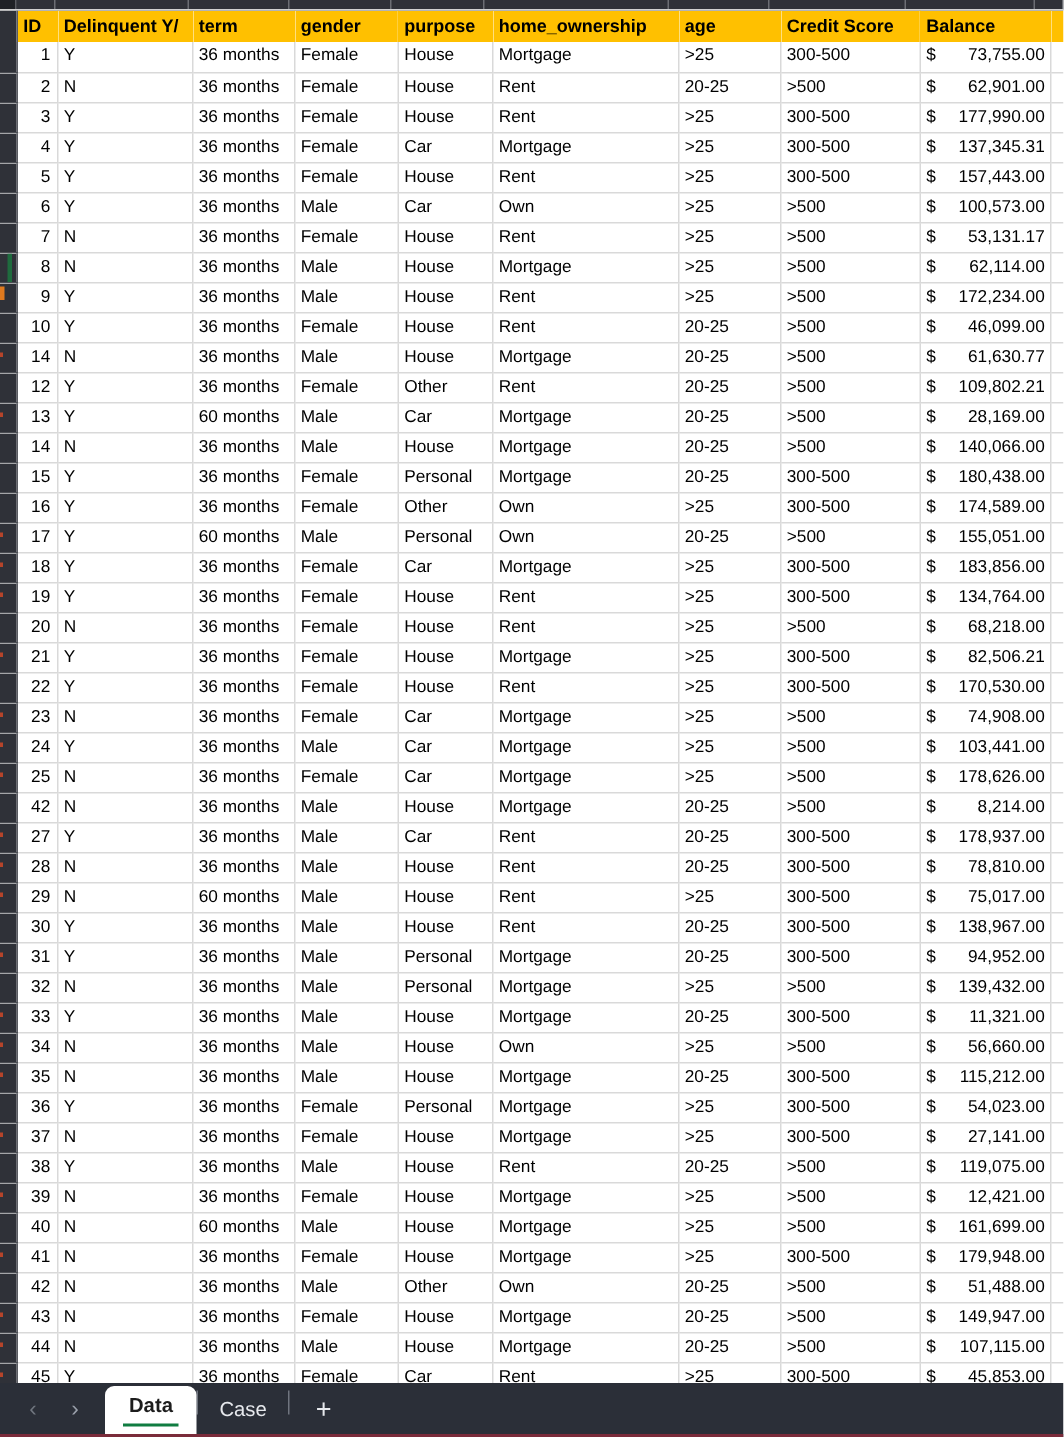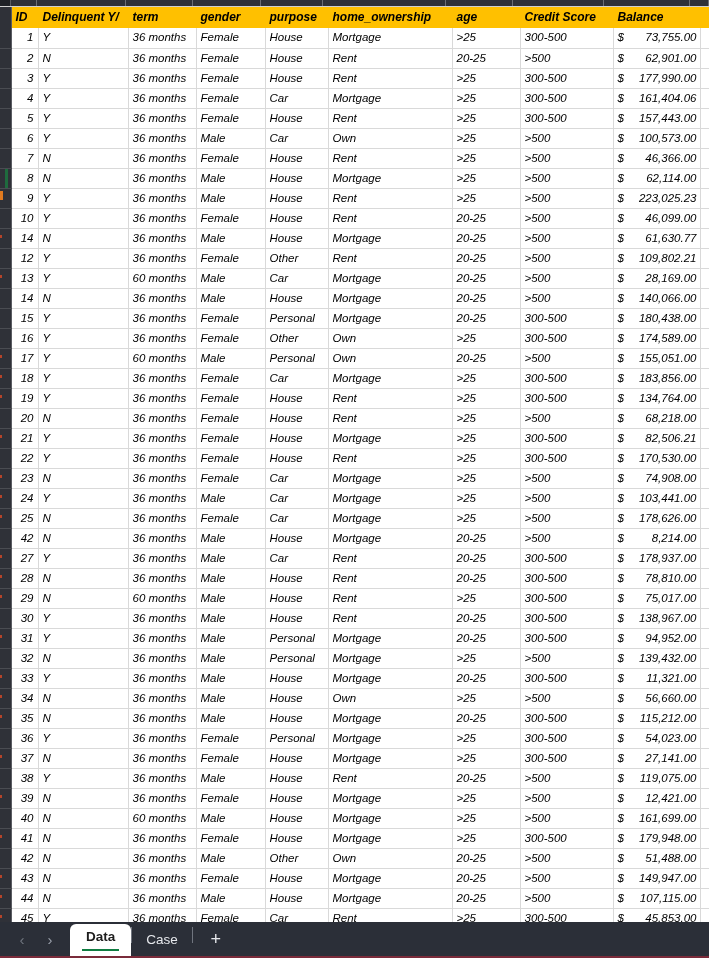--- a/index.html
+++ b/index.html
@@ -28,21 +28,20 @@
     border-bottom: 1px solid #d0d0d0;
   }
   .colstrip .cs-gutter { width: 11px; background: #1f2126; border-right:1px solid #5a5c62; }
   .colstrip .cs-cell { border-right: 1px solid #6c6e74; height: 100%; }
 
   
   .grid-wrap {
     flex: 1 1 auto;
     position: relative;
     overflow: hidden;
-    font-style: italic;
   }
   table.sheet {
     border-collapse: collapse;
     table-layout: fixed;
     width: 709px;
     font-size: 11.5px;
     color: #000000;
   }
   table.sheet col.c-gutter { width: 11px; }
   table.sheet col.c-id { width: 27px; }
@@ -262,21 +261,21 @@
           <tr>
             <td class="g"></td>
             <td class="id">4</td>
             <td>Y</td>
             <td>36 months</td>
             <td>Female</td>
             <td>Car</td>
             <td>Mortgage</td>
             <td>&gt;25</td>
             <td>300-500</td>
-            <td class="bal"><span class="cur">$</span><span>161,404.06</span></td>
+            <td class="bal"><span class="cur">$</span><span>137,345.31</span></td>
             <td class="extra"></td>
           </tr>
           <tr>
             <td class="g"></td>
             <td class="id">5</td>
             <td>Y</td>
             <td>36 months</td>
             <td>Female</td>
             <td>House</td>
             <td>Rent</td>
@@ -301,21 +300,21 @@
           <tr>
             <td class="g"></td>
             <td class="id">7</td>
             <td>N</td>
             <td>36 months</td>
             <td>Female</td>
             <td>House</td>
             <td>Rent</td>
             <td>&gt;25</td>
             <td>&gt;500</td>
-            <td class="bal"><span class="cur">$</span><span>46,366.00</span></td>
+            <td class="bal"><span class="cur">$</span><span>53,131.17</span></td>
             <td class="extra"></td>
           </tr>
           <tr>
             <td class="g">
               <span class="mark-green"></span>
             </td>
             <td class="id">8</td>
             <td>N</td>
             <td>36 months</td>
             <td>Male</td>
@@ -331,21 +330,21 @@
               <span class="mark-orange"></span>
             </td>
             <td class="id">9</td>
             <td>Y</td>
             <td>36 months</td>
             <td>Male</td>
             <td>House</td>
             <td>Rent</td>
             <td>&gt;25</td>
             <td>&gt;500</td>
-            <td class="bal"><span class="cur">$</span><span>223,025.23</span></td>
+            <td class="bal"><span class="cur">$</span><span>172,234.00</span></td>
             <td class="extra"></td>
           </tr>
           <tr>
             <td class="g"></td>
             <td class="id">10</td>
             <td>Y</td>
             <td>36 months</td>
             <td>Female</td>
             <td>House</td>
             <td>Rent</td>

